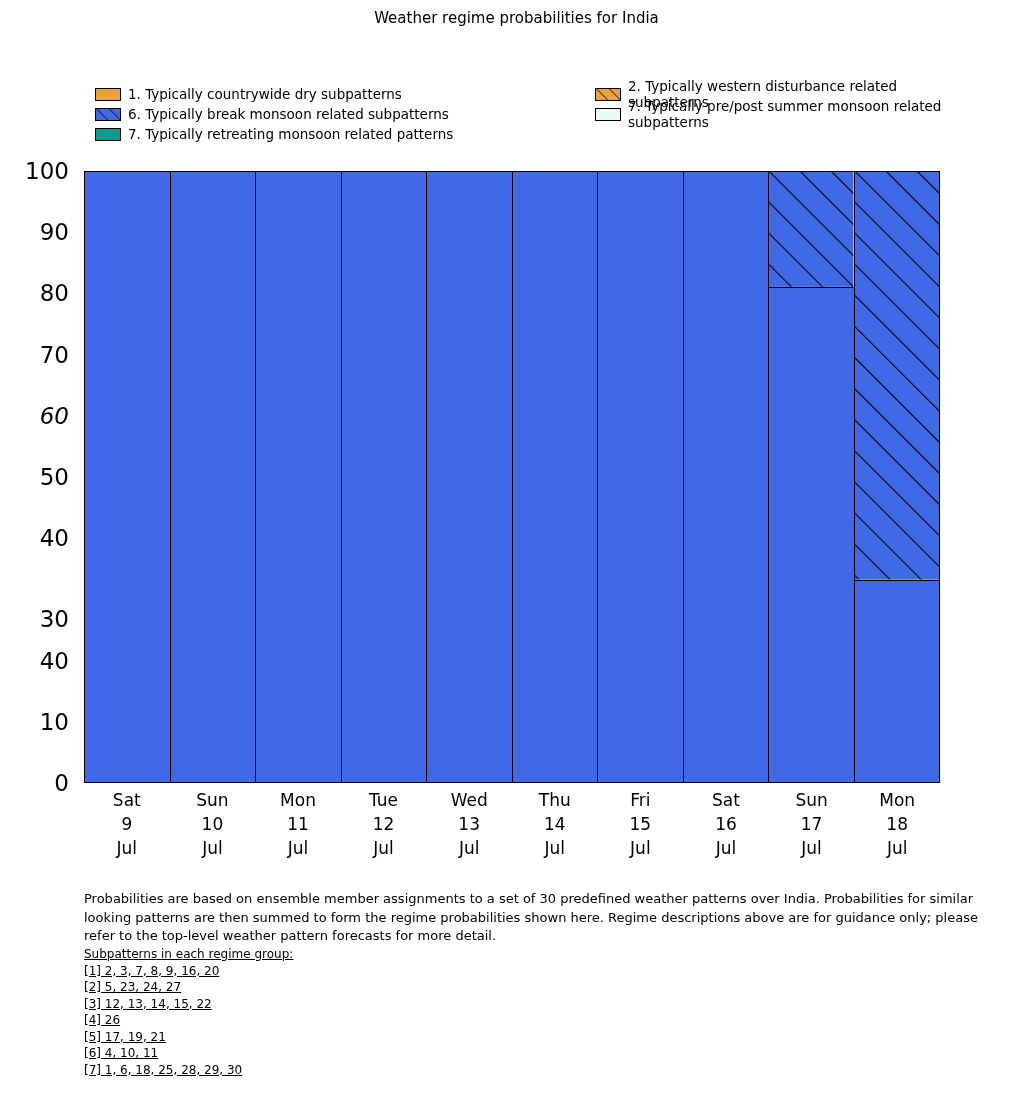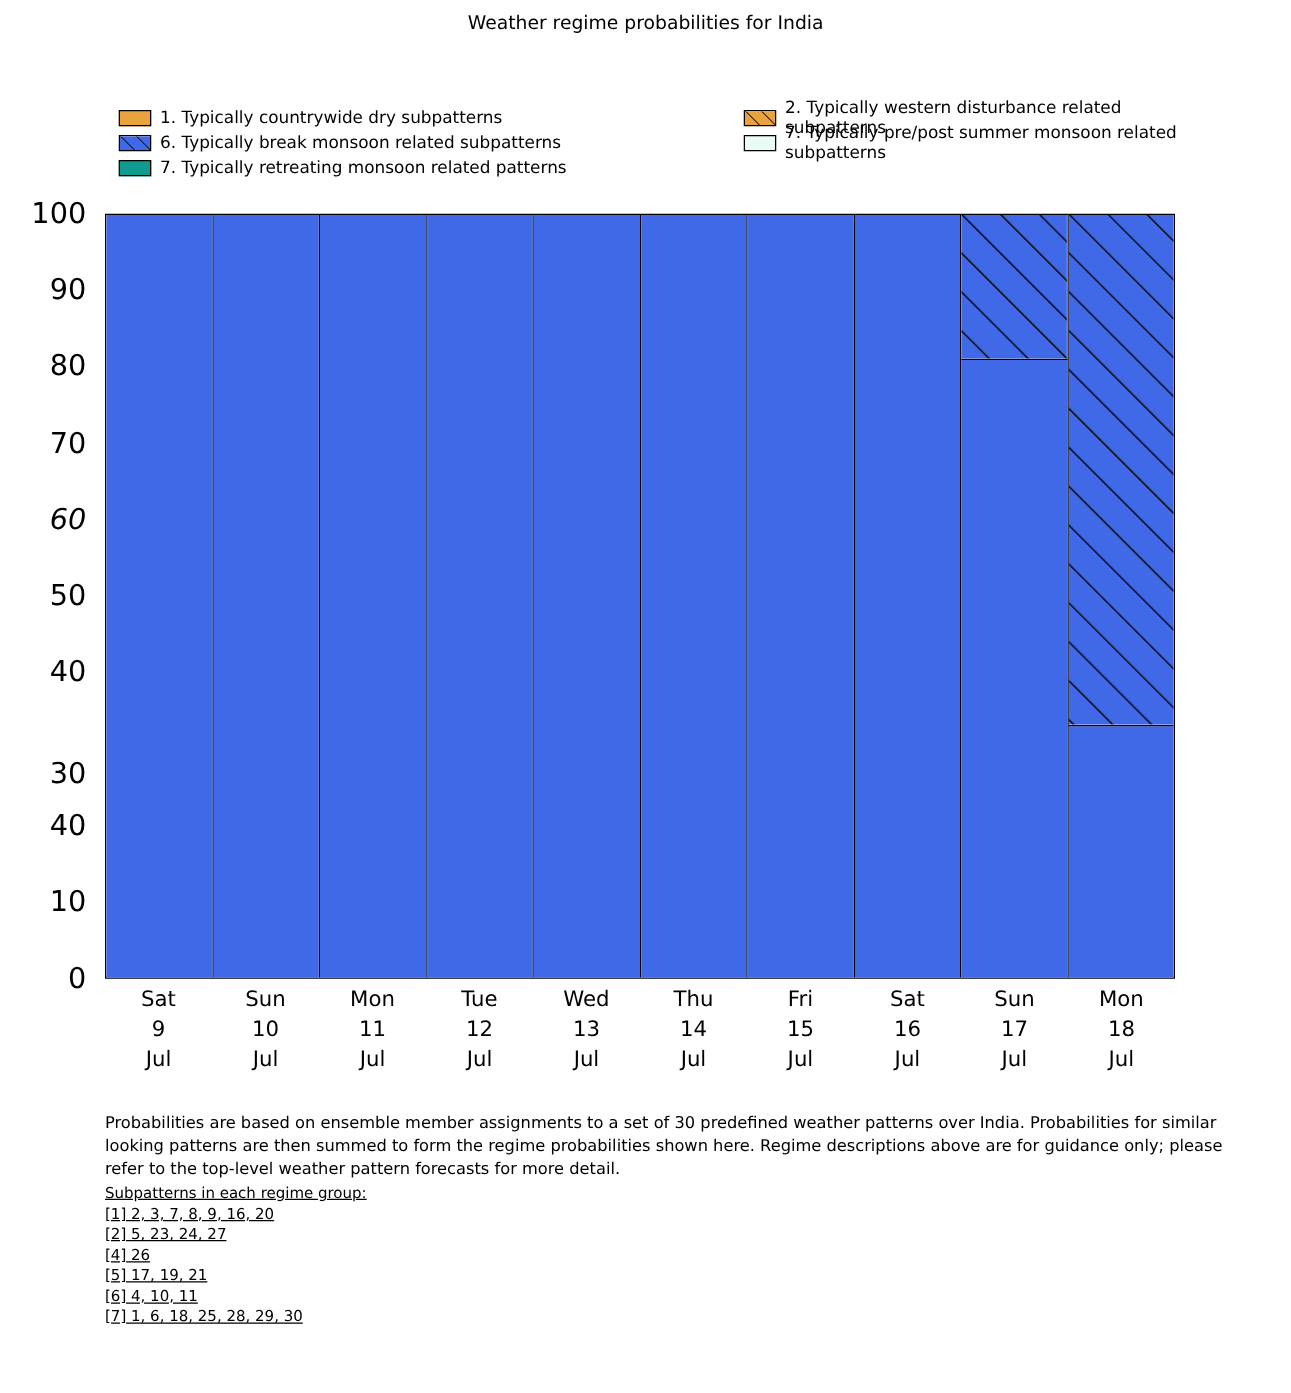--- a/index.html
+++ b/index.html
@@ -243,18 +243,19 @@
     </div>
   </div>
 
 <div class="notes">Probabilities are based on ensemble member assignments to a set of 30 predefined weather patterns over India. Probabilities for similar looking patterns are then summed to form the regime probabilities shown here. Regime descriptions above are for guidance only; please refer to the top-level weather pattern forecasts for more detail.</div>
 
 <div class="notes2">
   <div>Subpatterns in each regime group:</div>
   <div id="subpat">
       <div>[1] 2, 3, 7, 8, 9, 16, 20</div>
       <div>[2] 5, 23, 24, 27</div>
+      <div>[3] 12, 13, 14, 15, 22</div>
       <div>[4] 26</div>
       <div>[5] 17, 19, 21</div>
       <div>[6] 4, 10, 11</div>
       <div>[7] 1, 6, 18, 25, 28, 29, 30</div>
     </div>
 </div>
 
 </body></html>

